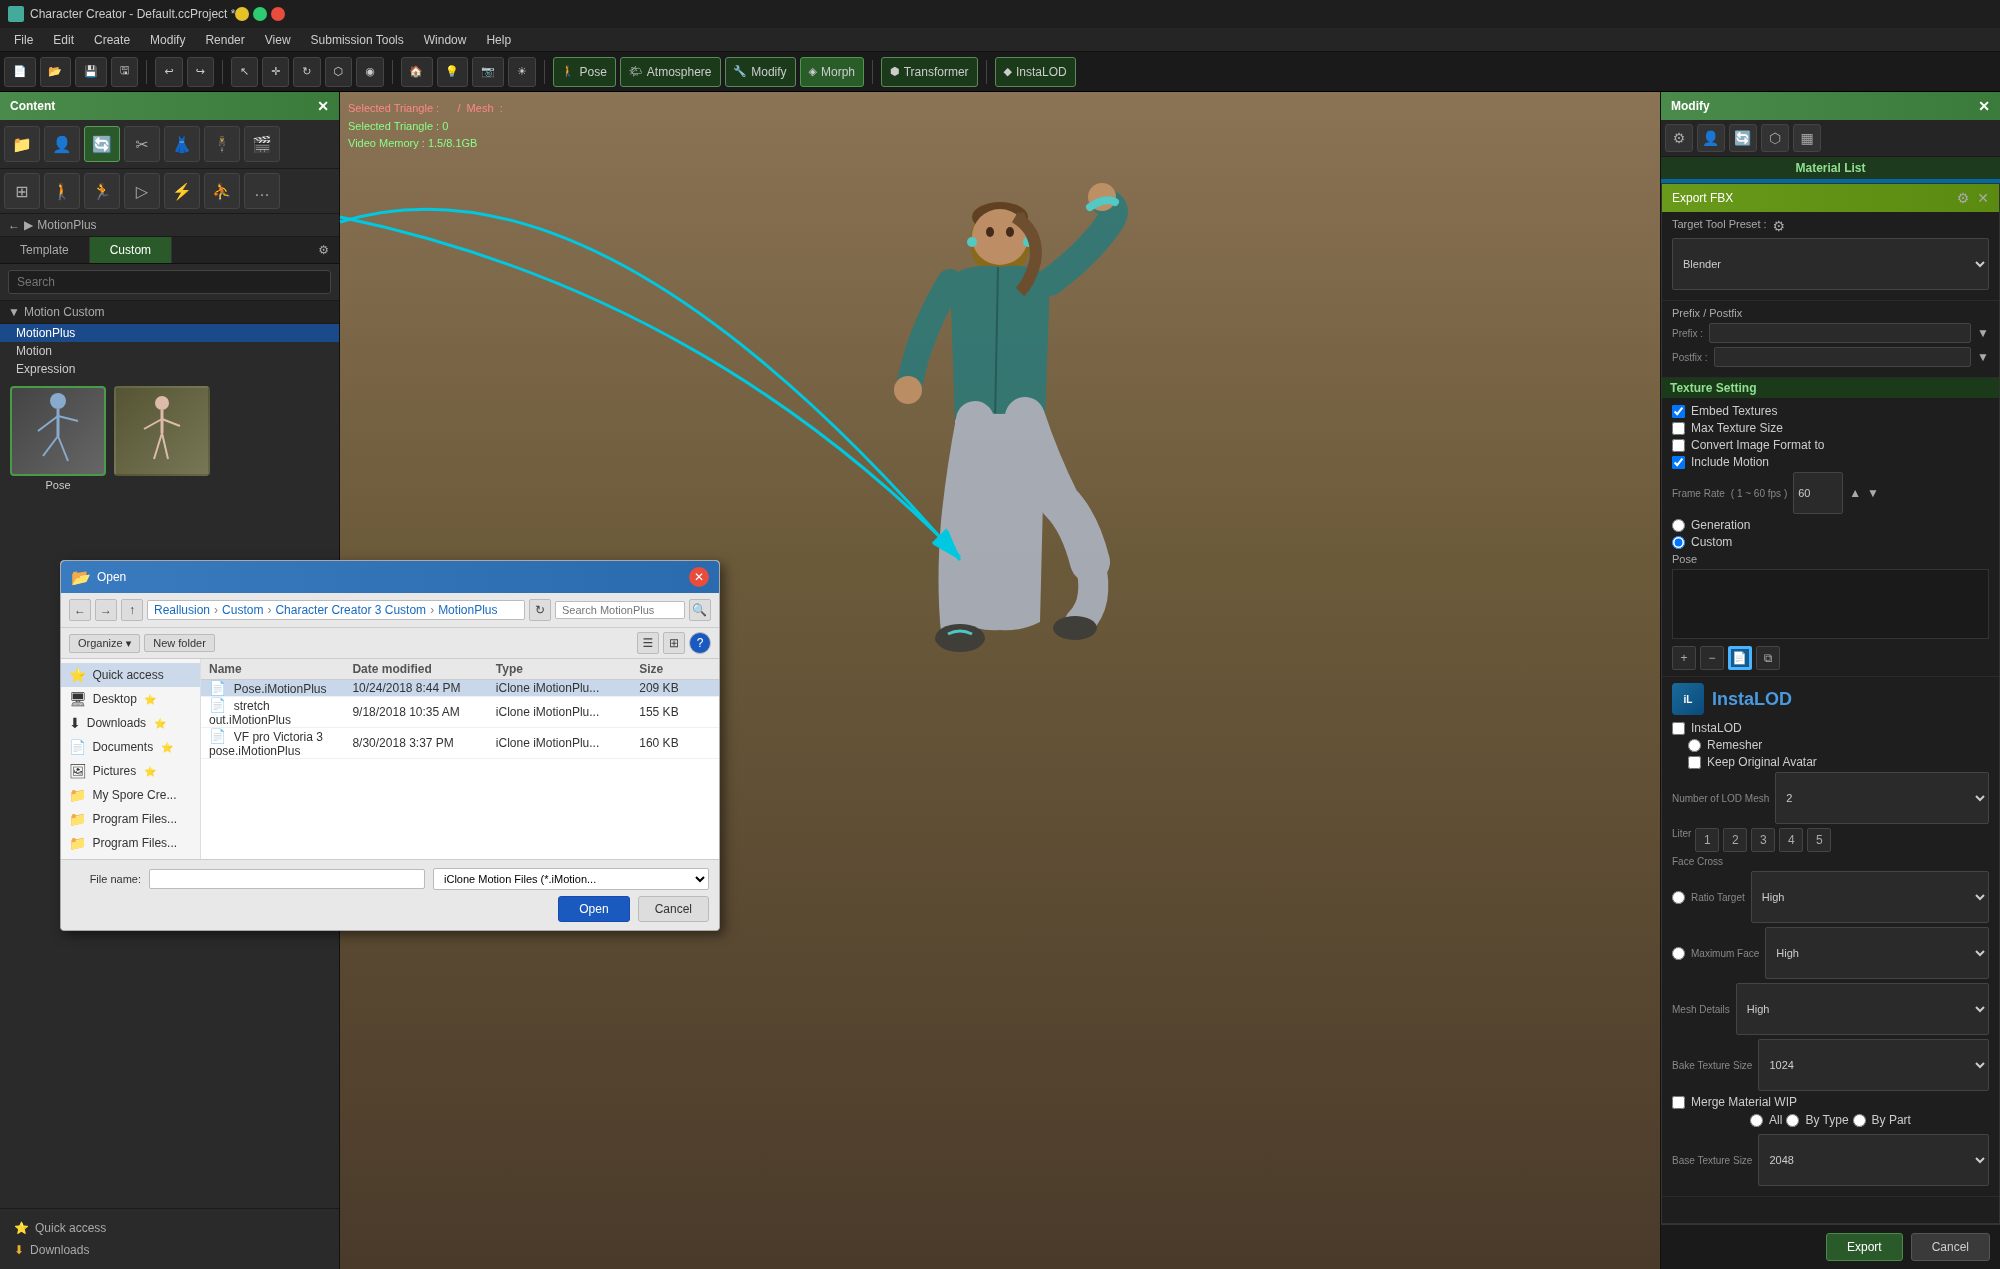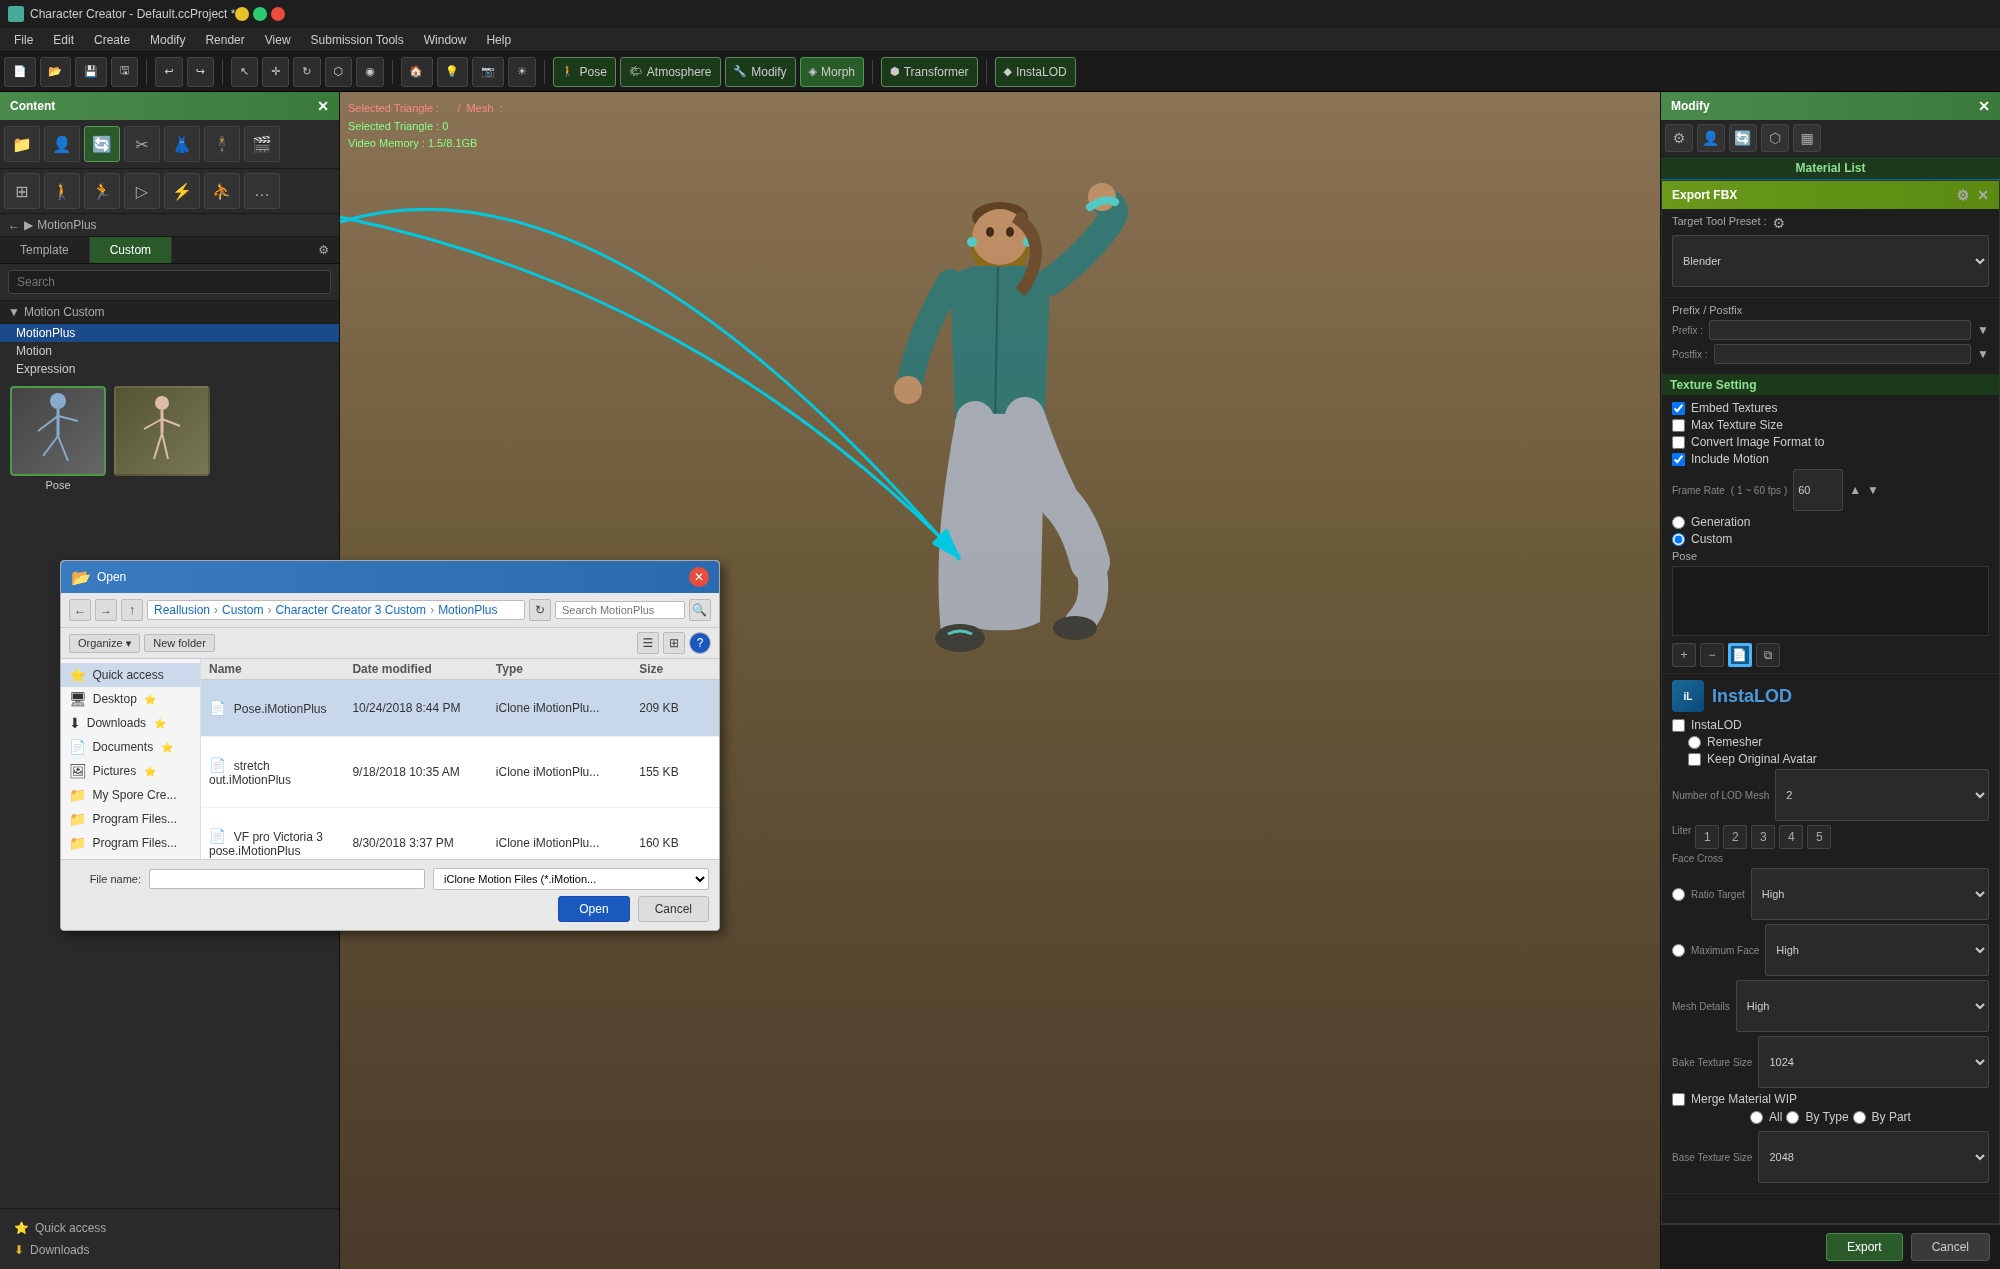--- a/index.html
+++ b/index.html
@@ -281,39 +281,39 @@
       color: #aaa;
       font-size: 14px;
     }
     #material-list-header {
       background: #1e3a1e;
       padding: 4px 8px;
       color: #8fdf8f;
       font-size: 12px;
       font-weight: bold;
       text-align: center;
-      border-bottom: 1px solid #0369a1;
+      border-bottom: 4px solid #0369a1;
     }
 
     
     #export-fbx {
       background: #1e1e1e;
       border: 1px solid #333;
       padding: 0;
       flex: 1;
       overflow-y: auto;
     }
     #export-fbx-header {
       background: linear-gradient(90deg, #6a9a1a, #5a8a10);
       padding: 6px 10px;
       display: flex;
       align-items: center;
       justify-content: space-between;
       color: #fff;
-      font-weight: bold;
+      font-weight: normal;
       font-size: 13px;
     }
     .fbx-section {
       padding: 6px 10px;
       border-bottom: 1px solid #2a2a2a;
     }
     .fbx-label {
       color: #aaa;
       font-size: 11px;
       margin-bottom: 4px;
@@ -582,21 +582,21 @@
       color: #555;
       font-weight: bold;
     }
     .file-col-name { flex: 2; }
     .file-col-date { flex: 2; }
     .file-col-type { flex: 2; }
     .file-col-size { flex: 1; }
     .file-row {
       display: flex;
       align-items: center;
-      padding: 20px 8px;
+      padding: 0 8px;
       font-size: 11px;
       color: #333;
       cursor: pointer;
       border-bottom: 1px solid #f0f0f0;
     }
     .file-row.selected { background: #c8d8ea; }
     .file-icon { font-size: 14px; margin-right: 4px; color: #4a7abf; }
     #dialog-footer {
       background: #e8e8e8;
       padding: 8px 10px;

